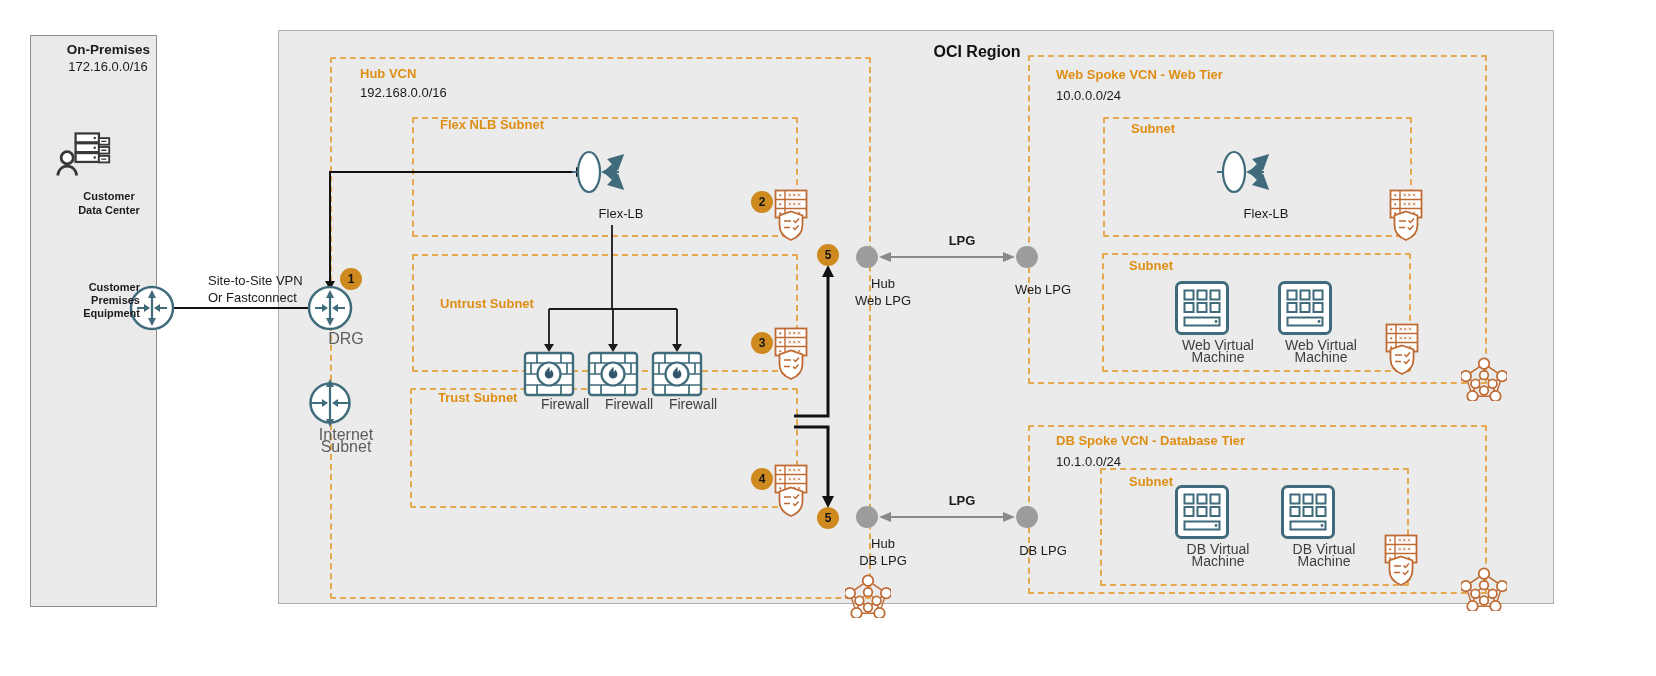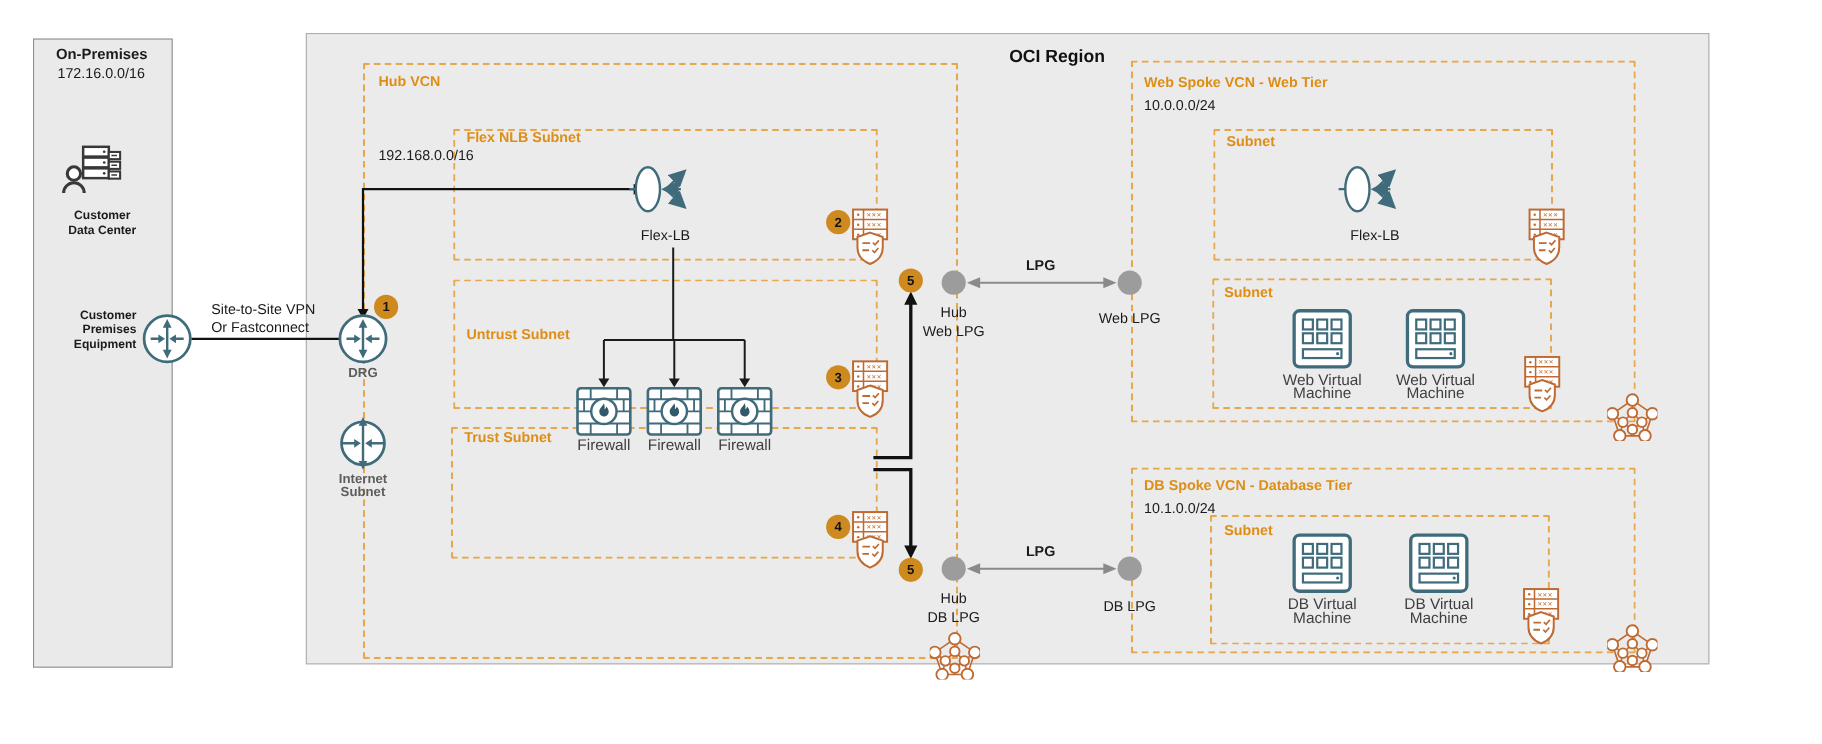--- a/index.html
+++ b/index.html
@@ -6,30 +6,30 @@
   #canvas{position:relative;width:1656px;height:676px;background:#ffffff;
           font-family:"Liberation Sans",sans-serif;color:#1b1b1b;overflow:hidden;}
   .box-solid{position:absolute;background:#EBEBEB;}
   .box-dash{position:absolute;border:2px dashed #E6A84E;border-radius:2px;}
   .pre{white-space:pre-line;}
   .lbl{position:absolute;line-height:16px;}
   .orange{color:#DE8E14;font-weight:bold;font-size:13px;}
   .black13{font-size:13px;color:#1b1b1b;}
   .title16{font-size:16px;font-weight:bold;color:#111;}
   .small10{font-size:14px;color:#3f3f3f;line-height:12px;}
-  .gray10{font-size:12px;font-weight:bold;color:#5d5d5d;line-height:12px;}
+  .gray10{font-size:16px;font-weight:normal;color:#5d5d5d;line-height:12px;}
   .center{text-align:center;}
   .right{text-align:right;}
   .badge{position:absolute;width:22px;height:22px;border-radius:50%;background:#CE8A1F;
          color:#141414;font-size:12px;font-weight:bold;text-align:center;line-height:22px;z-index:6;}
   .node{position:absolute;width:22px;height:22px;border-radius:50%;background:#9C9C9C;z-index:6;}
   .ico{position:absolute;z-index:5;}
   svg text{font-family:"Liberation Sans",sans-serif;}
   #wires{position:absolute;left:0;top:0;z-index:4;pointer-events:none;}
-  .z7{z-index:7;}
+  .z7{z-index:7;padding-left:16px;}
 </style>
 </head>
 <body>
 
 <div id="canvas">
 
   <svg width="0" height="0" style="position:absolute">
     <defs>
       <marker id="ah-teal" markerWidth="9" markerHeight="9" refX="6.5" refY="4" orient="auto">
         <path d="M0,0 L8,4 L0,8 z" fill="#3F6B7B"></path>
@@ -176,21 +176,21 @@
       <use href="#sym-router"></use>
     </svg>
   <div class="lbl right pre z7" style="left:38px;top:281px;width:86px;font-weight:bold;font-size:11px;line-height:13px;">Customer
 Premises
 Equipment</div>
   <div class="lbl pre z7" style="left:192px;top:272px;width:130px;font-size:13px;line-height:17px;">Site-to-Site VPN
 Or Fastconnect</div>
 
   <div class="lbl center title16 z7" style="left:861px;top:44px;width:200px;">OCI Region</div>
   <div class="lbl orange z7" style="left:344px;top:66px;">Hub VCN</div>
-  <div class="lbl black13 z7" style="left:344px;top:85px;margin-top:48px;">192.168.0.0/16</div>
+  <div class="lbl black13 z7" style="left:344px;top:85px;">192.168.0.0/16</div>
   <div class="lbl orange z7" style="left:424px;top:117px;">Flex NLB Subnet</div>
   <div class="lbl orange z7" style="left:424px;top:256px;margin-top:40px;">Untrust Subnet</div>
   <div class="lbl orange z7" style="left:422px;top:390px;">Trust Subnet</div>
 
   <svg class="ico" style="left:305px;top:283px;" width="50" height="50">
       <use href="#sym-router"></use>
     </svg>
   <div class="lbl center gray10 z7" style="left:300px;top:333px;width:60px;">DRG</div>
   <svg class="ico" style="left:302px;top:375px;" width="56" height="56">
       <use href="#sym-igw"></use>

